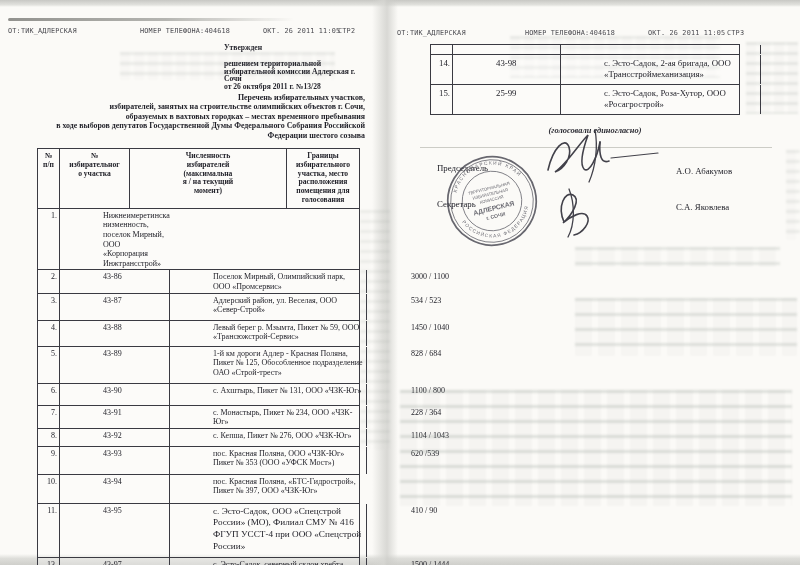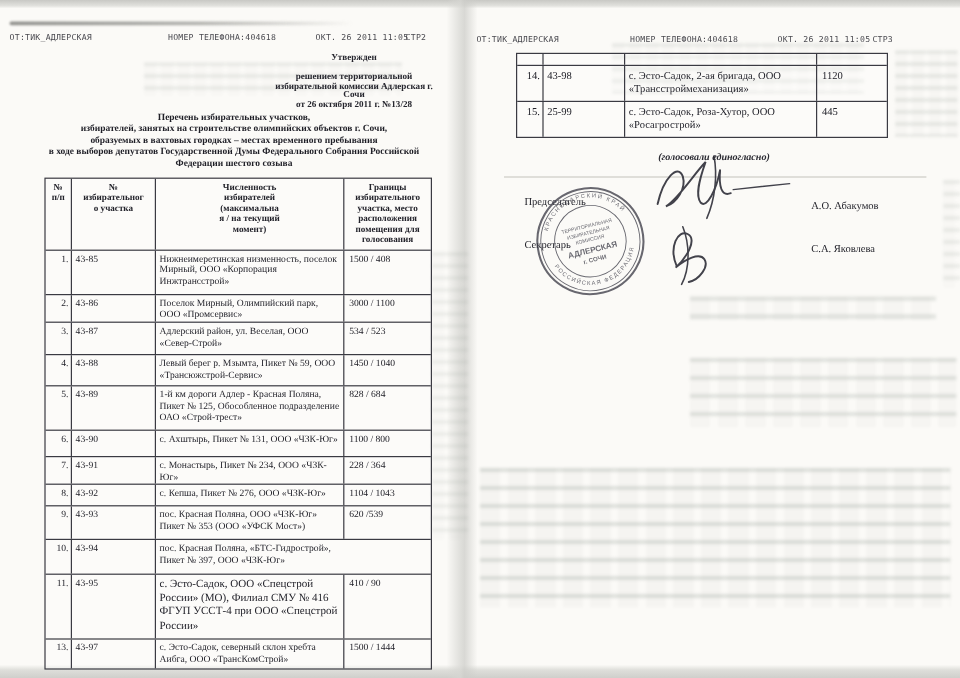--- a/index.html
+++ b/index.html
@@ -16,33 +16,33 @@
     background:linear-gradient(90deg,rgba(210,210,206,0),#d6d6d2 45%,#cdcdc9 58%,rgba(214,214,210,0));opacity:.75;}
   .smudge{position:absolute;left:8px;top:18px;width:286px;height:3px;
     background:linear-gradient(90deg,#92928e,#b5b5b1 55%,rgba(197,197,193,0));
     filter:blur(.7px);border-radius:2px;}
 
   
   .fax-item{position:absolute;font-family:"DejaVu Sans Mono", monospace;
     font-size:6.8px;letter-spacing:.2px;color:#4a4a50;white-space:nowrap;}
 
   
-  .approval{position:absolute;left:224px;top:44px;width:142px;text-align:center;
+  .approval{position:absolute;left:224px;top:44px;width:142px;
     font-size:7.6px;line-height:7.8px;font-weight:bold;color:#26262e;}
   .approval .gap{margin-top:8px;}
-  .doc-title{position:absolute;left:25px;top:93px;width:340px;text-align:center;
+  .doc-title{position:absolute;left:25px;top:93px;width:340px;text-align:right;
     font-weight:bold;font-size:7.9px;line-height:9.4px;color:#1f1f27;}
 
   
   .etable{position:absolute;border:1px solid #3a3a42;background:rgba(255,255,255,.25);}
   .thead,.trow{display:grid;}
   .lt .thead,.lt .trow{grid-template-columns:22px 70px 157px 72px;}
   .rt .thead,.rt .trow{grid-template-columns:22px 68px 160px 58px;}
   .thead{border-bottom:1px solid #3a3a42;}
-  .trow{border-bottom:1px solid #3a3a42;}
+  .trow{border-bottom:1px solid #3a3a42;gap:40px;}
   .trow:last-child{border-bottom:none;}
   .hcell,.cell{border-right:1px solid #3a3a42;overflow:hidden;}
   .hcell:last-child,.cell:last-child{border-right:none;}
   .hcell{font-weight:bold;text-align:center;font-size:7.6px;line-height:8.8px;
     padding:3px 1px;white-space:pre-line;}
   .cell{font-size:8px;line-height:9.6px;padding:2px 3px 1px 3px;}
   .c-n{text-align:right;padding-right:2px;}
   .c-voters{padding-left:4px;white-space:nowrap;}
   .lt{left:37px;top:148px;width:321px;}
   .rt{left:430px;top:44px;width:308px;}
@@ -114,23 +114,21 @@
 (максимальна
 я / на текущий
 момент)</div>
         <div class="hcell">Границы избирательного участка, место
 расположения помещения для
 голосования</div>
       </div>
       <div id="lrows">
           <div class="trow" style="min-height: 36px;">
             <div class="cell c-n">1.</div>
-            <div class="cell c-district">43-85</div>
             <div class="cell c-location">Нижнеимеретинская низменность, поселок Мирный,  ООО «Корпорация Инжтрансстрой»</div>
-            <div class="cell c-voters">1500 / 408</div>
           </div>
           <div class="trow" style="min-height: 22px;">
             <div class="cell c-n">2.</div>
             <div class="cell c-district">43-86</div>
             <div class="cell c-location">Поселок Мирный, Олимпийский парк, ООО «Промсервис»</div>
             <div class="cell c-voters">3000 / 1100</div>
           </div>
           <div class="trow" style="min-height: 26px;">
             <div class="cell c-n">3.</div>
             <div class="cell c-district">43-87</div>

